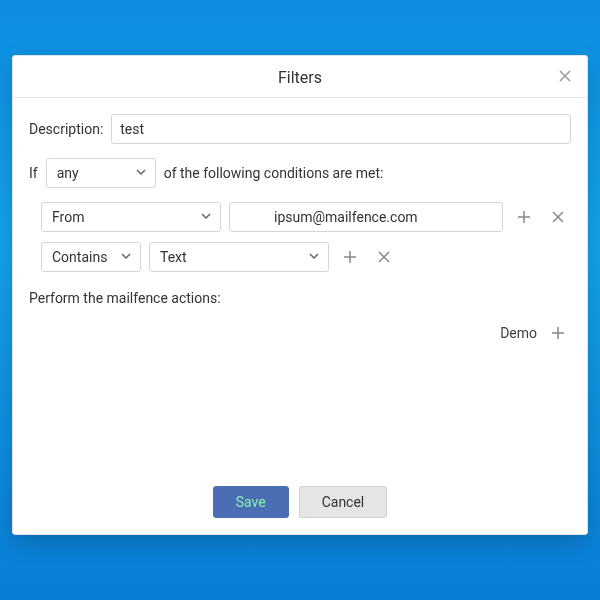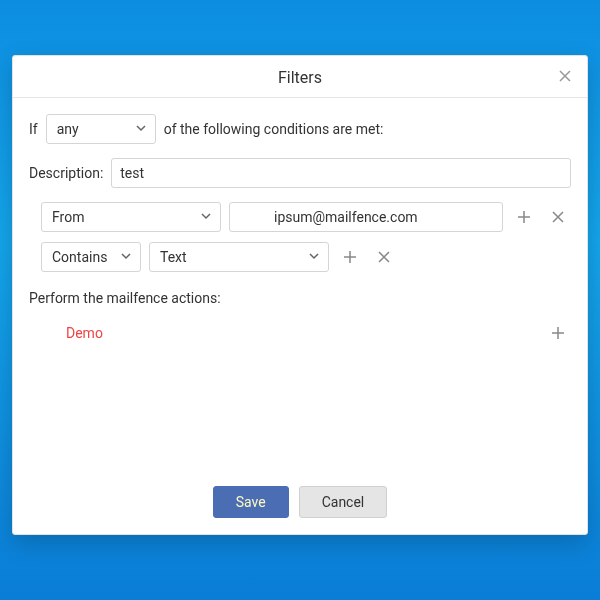--- a/index.html
+++ b/index.html
@@ -98,42 +98,43 @@
   .w-action { width: 200px; }
   .cond-value { width: 196px; padding-left: 44px; }
   .icon-btn {
     width: 26px; height: 26px;
     background: none; border: none;
     display: flex; align-items: center; justify-content: center;
     cursor: pointer;
   }
   .icon-btn svg { stroke: #888; }
   .action-target {
-    color: #ef4444;
+    color: #404040;
     font-size: 14px;
     margin-left: 25px;
     flex: 1;
+    text-align: right;
   }
   .footer {
     padding: 12px 16px 16px;
     display: flex;
     justify-content: center;
     gap: 10px;
     border-top: 0;
   }
   .btn {
     height: 32px;
     padding: 0 22px;
     border-radius: 3px;
     font-size: 14px;
     cursor: pointer;
   }
   .btn-primary {
     background: #4a6db3;
-    color: #fef9c3;
+    color: #86efac;
     border: 1px solid #4a6db3;
   }
   .btn-secondary {
     background: #e5e5e5;
     color: #333;
     border: 1px solid #d0d0d0;
   }
   .chev-svg { width: 12px; height: 12px; stroke: #666; stroke-width: 1.5; fill: none; }
   .x-svg    { width: 14px; height: 14px; stroke-width: 1.5; fill: none; }
   .plus-svg { width: 16px; height: 16px; stroke-width: 1.5; fill: none; }
@@ -148,33 +149,33 @@
     <button class="close-btn">
       <svg class="x-svg" viewBox="0 0 14 14">
           <path d="M2 2 L12 12 M12 2 L2 12"></path>
         </svg>
     </button>
   </div>
 
   <div class="dialog-body">
 
     <div class="row">
+      <span class="label-text">Description:</span>
+      <input class="text-input" value="test" style="">
+    </div>
+
+    <div class="row">
       <span class="label-text">If</span>
       <div class="select w-match">
         <span>any</span>
         <span class="chev"><svg class="chev-svg" viewBox="0 0 12 12">
               <path d="M2 4 L6 8 L10 4"></path>
             </svg></span>
       </div>
       <span class="label-text">of the following conditions are met:</span>
-    </div>
-
-    <div class="row">
-      <span class="label-text">Description:</span>
-      <input class="text-input" value="test" style="">
     </div>
 
     <div class="row cond">
       <div class="select w-field">
         <span>From</span>
         <span class="chev"><svg class="chev-svg" viewBox="0 0 12 12">
               <path d="M2 4 L6 8 L10 4"></path>
             </svg></span>
       </div>
       <input class="text-input cond-value" value="ipsum@mailfence.com" style="">

